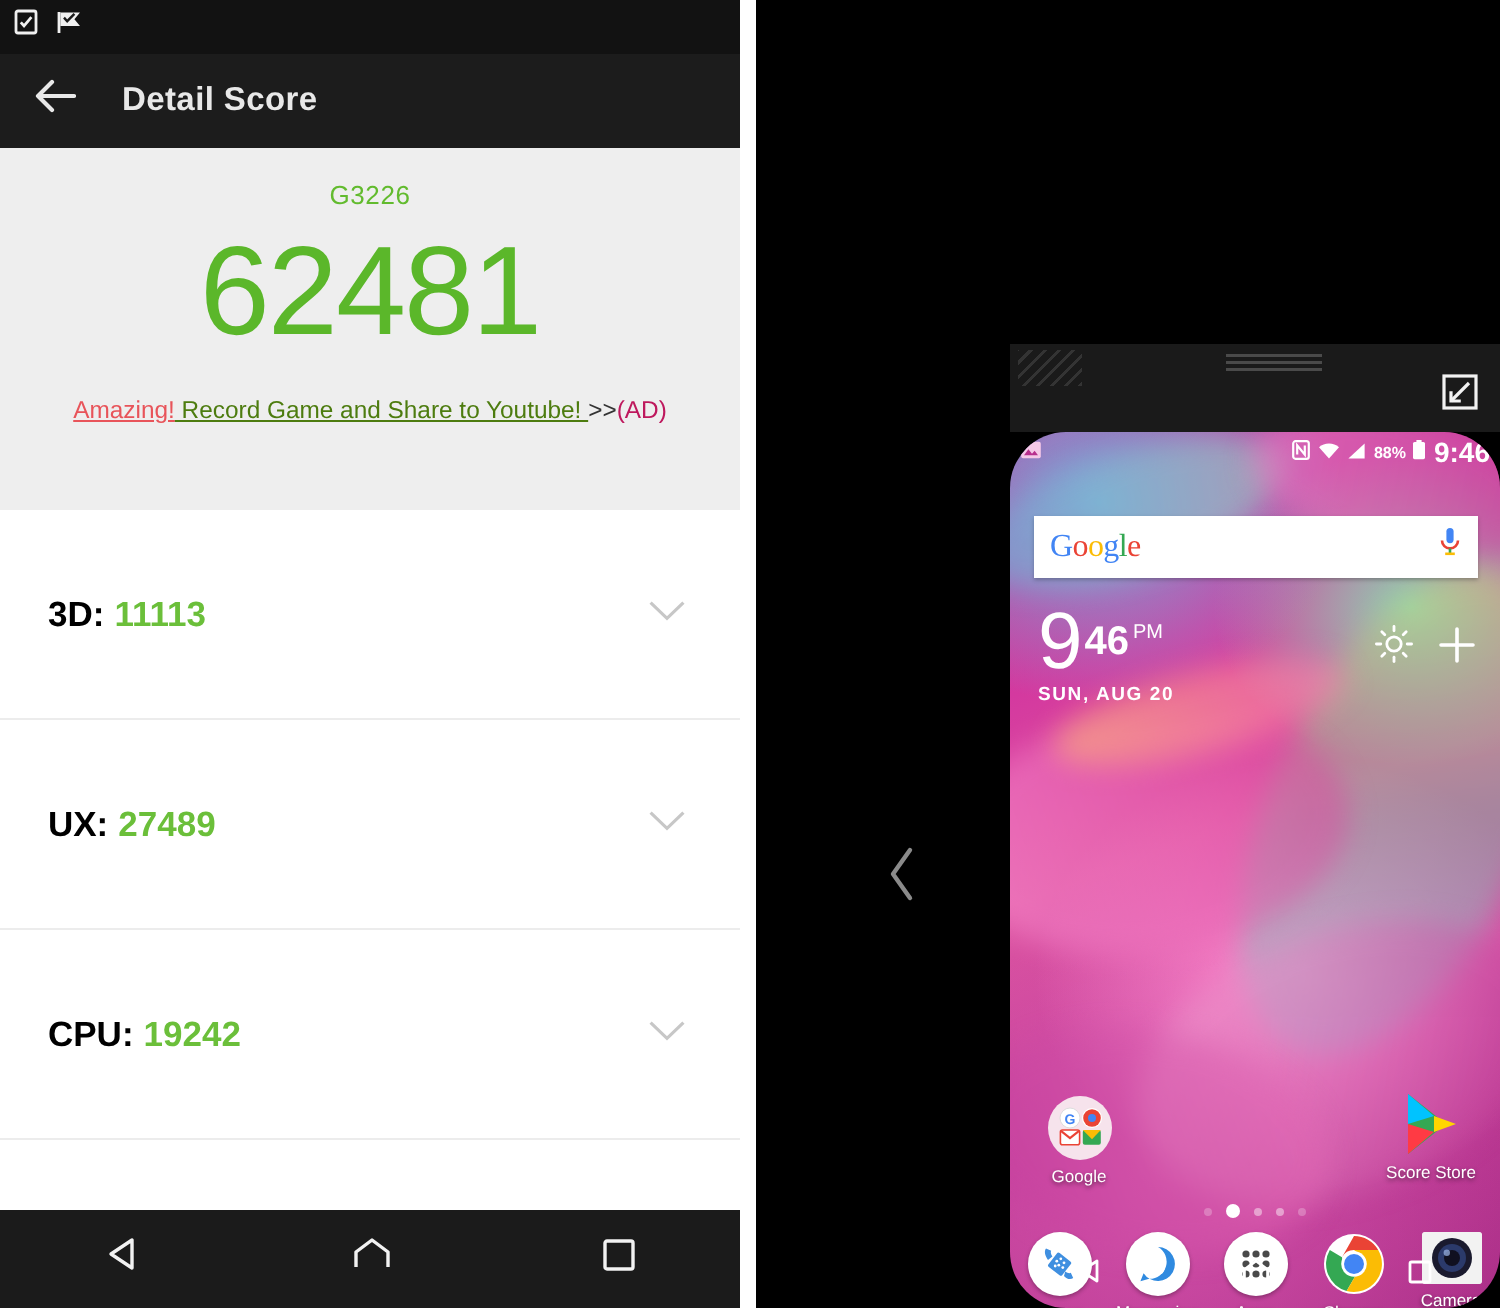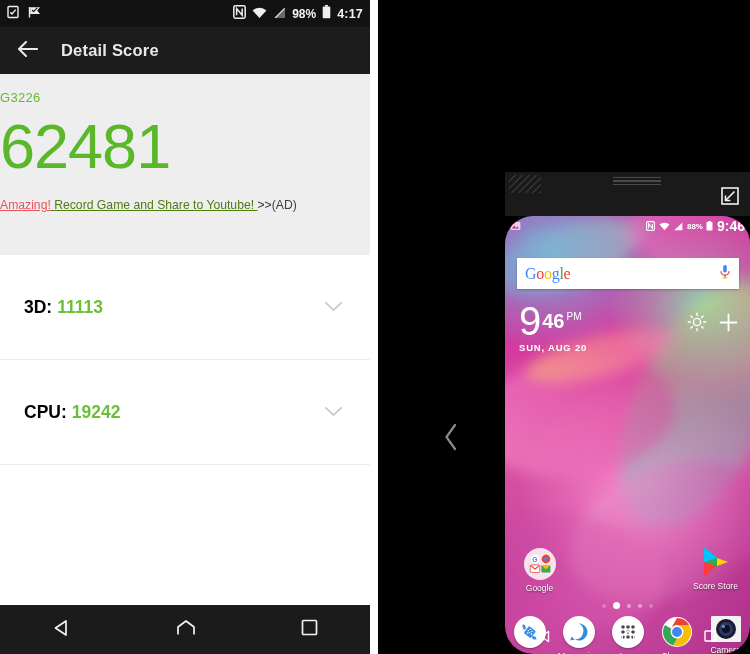--- a/index.html
+++ b/index.html
@@ -31,36 +31,36 @@
     background:#1c1c1c;display:flex;align-items:center;padding-left:17px;
     box-sizing:border-box;
   }
   .appbar-title{
     color:#e8e8e8;font-size:16.5px;font-weight:bold;margin-left:23px;letter-spacing:.2px;
   }
 
   .score-card{
     position:absolute;left:0;top:74px;width:370px;height:181px;
     background:#eeeeee;
-    display:flex;flex-direction:column;
+    display:flex;flex-direction:column;align-items:center;
   }
   .device-name{
     margin-top:16px;color:#62bb2e;font-size:13px;letter-spacing:.3px;
   }
   .total-score{
     margin-top:10px;color:#5bb72a;font-size:63px;line-height:1;
     font-weight:400;letter-spacing:-1px;
   }
   .ad-line{
     margin-top:20px;font-size:12.2px;white-space:nowrap;
   }
   .ad-amazing{color:#e8545a;text-decoration:underline;}
   .ad-body{color:#4d7c0f;text-decoration:underline;}
   .ad-arrow{color:#333333;}
-  .ad-tag{color:#404040;}
+  .ad-tag{color:#be185d;}
 
   .rows{position:absolute;left:0;top:255px;width:370px;}
   .score-row{
     position:relative;height:105px;background:#ffffff;
     border-bottom:1px solid #ececec;
     display:flex;align-items:center;padding:0 0 0 24px;box-sizing:border-box;
   }
   .row-label{color:#000000;font-size:17.5px;font-weight:bold;}
   .row-value{color:#6bbf3a;font-size:17.5px;font-weight:bold;margin-left:5px;}
   .chev{position:absolute;right:27px;top:50%;transform:translateY(-50%);opacity:.55;}
@@ -178,47 +178,20 @@
             </svg>
         </span>
         <span>
           <svg width="14" height="14" viewBox="0 0 14 14">
               <path d="M1.5 2 L1.5 12.5" stroke="#f0f0f0" stroke-width="1.4"></path>
               <path d="M2.2 2.2 L12 2.2 L9.2 5.6 L12 9 L2.2 9 Z" fill="#f0f0f0"></path>
               <path d="M4 4.8 L5.6 6.6 L9.2 2.9" fill="none" stroke="#1a1a1a" stroke-width="1.2"></path>
             </svg>
         </span>
       </div>
-      <div class="sb-right">
-        <span>
-          <svg width="13" height="14" viewBox="0 0 13 14">
-              <rect x=".8" y=".8" width="11.4" height="12.4" rx="1.6" fill="none" stroke="#f0f0f0" stroke-width="1.5"></rect>
-              <path d="M3.6 10.2 L3.6 3.6 L9.2 10.2 L9.2 3.6" fill="none" stroke="#f0f0f0" stroke-width="1.5"></path>
-            </svg>
-        </span>
-        <span>
-          <svg width="15" height="12" viewBox="0 0 15 12">
-              <path d="M7.5 11 L0.6 3.4 A10 10 0 0 1 14.4 3.4 Z" fill="#f0f0f0"></path>
-            </svg>
-        </span>
-        <span>
-          <svg width="13" height="12" viewBox="0 0 13 12">
-              <path d="M12 1 L12 11 L1.5 11 Z" fill="#6a6a6a"></path>
-              <path d="M11.6 1.4 L2.2 10.8" stroke="#f0f0f0" stroke-width="1.2"></path>
-            </svg>
-        </span>
-        <span class="sb-pct">98%</span>
-        <span>
-          <svg width="9" height="14" viewBox="0 0 9 14">
-              <rect x="3" y="0" width="3" height="1.6" fill="#f0f0f0"></rect>
-              <rect x="0.7" y="1.4" width="7.6" height="11.8" rx="1" fill="#f0f0f0"></rect>
-            </svg>
-        </span>
-        <span class="sb-text">4:17</span>
-      </div>
     </div>
 
     <div class="appbar">
       <span>
         <svg width="21" height="18" viewBox="0 0 21 18">
             <path d="M20 9 L2 9 M9 2 L2 9 L9 16" fill="none" stroke="#e8e8e8" stroke-width="2.1" stroke-linecap="round" stroke-linejoin="round"></path>
           </svg>
       </span>
       <span class="appbar-title">Detail Score</span>
     </div>
@@ -236,20 +209,29 @@
       <div class="score-row">
         <span class="row-label">3D:</span>
         <span class="row-value">11113</span>
         <span class="chev">
           <svg width="19" height="11" viewBox="0 0 19 11">
               <path d="M1.3 1.3 L9.5 9.2 L17.7 1.3" fill="none" stroke="#9a9a9a" stroke-width="1.6"></path>
             </svg>
         </span>
       </div>
 
+      <div class="score-row">
+        <span class="row-label">UX:</span>
+        <span class="row-value">27489</span>
+        <span class="chev">
+          <svg width="19" height="11" viewBox="0 0 19 11">
+              <path d="M1.3 1.3 L9.5 9.2 L17.7 1.3" fill="none" stroke="#9a9a9a" stroke-width="1.6"></path>
+            </svg>
+        </span>
+      </div>
 
       <div class="score-row">
         <span class="row-label">CPU:</span>
         <span class="row-value">19242</span>
         <span class="chev">
           <svg width="19" height="11" viewBox="0 0 19 11">
               <path d="M1.3 1.3 L9.5 9.2 L17.7 1.3" fill="none" stroke="#9a9a9a" stroke-width="1.6"></path>
             </svg>
         </span>
       </div>

